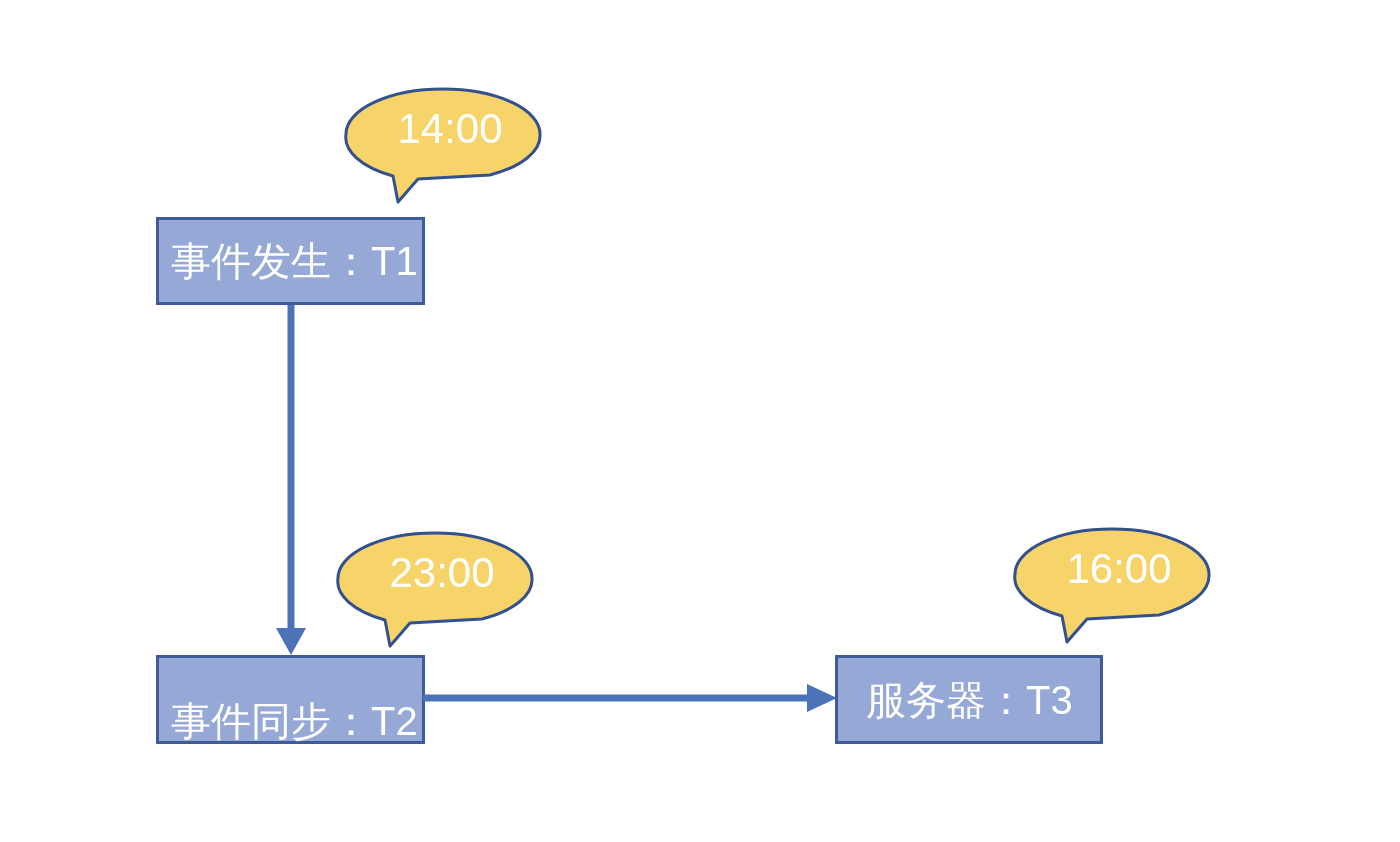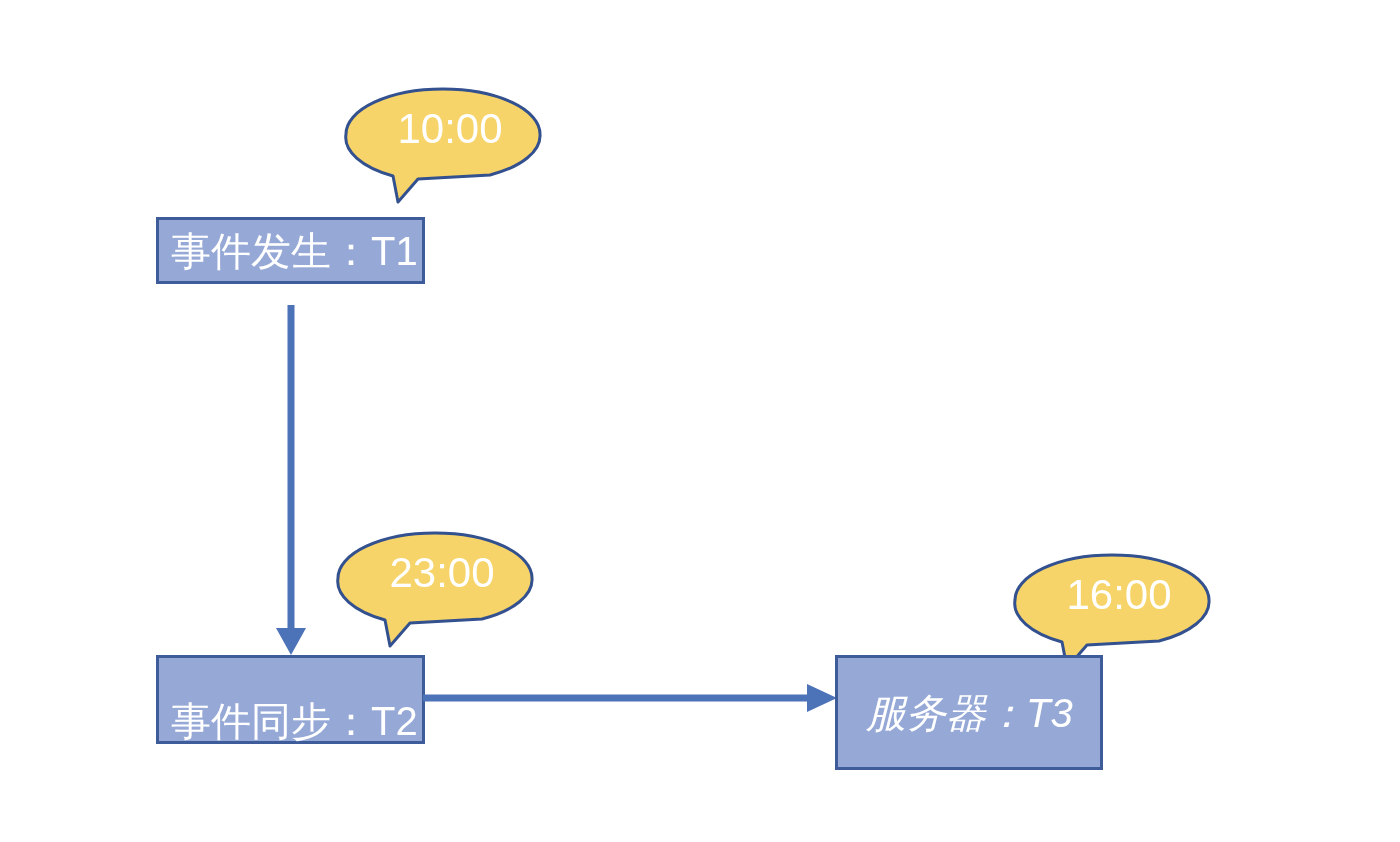--- a/index.html
+++ b/index.html
@@ -29,23 +29,23 @@
   }
   .node-label {
     color: #ffffff;
     font-size: 40px;
     line-height: 1;
     letter-spacing: 0px;
     white-space: nowrap;
     padding-left: 12px;
     font-weight: 400;
   }
-  #node-t1 { left: 156px; top: 217px; width: 269px; height: 67px; }
+  #node-t1 { left: 156px; top: 217px; width: 269px; height: 88px; }
   #node-t2 { left: 156px; top: 655px; width: 269px; height: 89px; align-items: flex-end; }
-  #node-t3 { left: 835px; top: 655px; width: 268px; height: 115px; font-style: italic; }
+  #node-t3 { left: 835px; top: 655px; width: 268px; height: 89px; }
   #node-t3 .node-label { padding-left: 28px; }
 
   
   .bubble {
     position: absolute;
     width: 200px;
     height: 125px;
   }
   .bubble svg {
     position: absolute;
@@ -63,40 +63,40 @@
     text-align: center;
     color: #ffffff;
     font-size: 42px;
     line-height: 1;
     white-space: nowrap;
     padding-left: 14px;
     box-sizing: border-box;
   }
   #bubble-1400 { left: 343px; top: 86px; }
   #bubble-1500 { left: 335px; top: 530px; }
-  #bubble-1600 { left: 1012px; top: 552px; }
+  #bubble-1600 { left: 1012px; top: 526px; }
 
   
   .connector {
     position: absolute;
     overflow: visible;
   }
   #arrow-t1-t2 { left: 260px; top: 298px; width: 70px; height: 366px; }
   #arrow-t2-t3 { left: 415px; top: 670px; width: 440px; height: 60px; }
 </style>
 </head>
 <body>
 
 <div id="canvas">
 
   <div class="bubble" id="bubble-1400">
     <svg viewBox="0 0 200 125">
       <path d="M 3,48 A 97,45 0 0,1 197,48 A 97,45 0 0,1 147,89 L 75,93 L 55,116 L 50,90 A 97,45 0 0,1 3,48 Z" fill="#F6D469" stroke="#33508F" stroke-width="3" stroke-linejoin="round"></path>
     </svg>
-    <div class="bubble-text">10:00</div>
+    <div class="bubble-text">14:00</div>
   </div>
 
   <div class="node-box" id="node-t1">
     <span class="node-label">事件发生：T1</span>
   </div>
 
   <svg class="connector" id="arrow-t1-t2" viewBox="0 0 70 366">
     <line x1="31" y1="7" x2="31" y2="338" stroke="#4C72B8" stroke-width="7"></line>
     <polygon points="31,357 16,330 46,330" fill="#4C72B8"></polygon>
   </svg>

